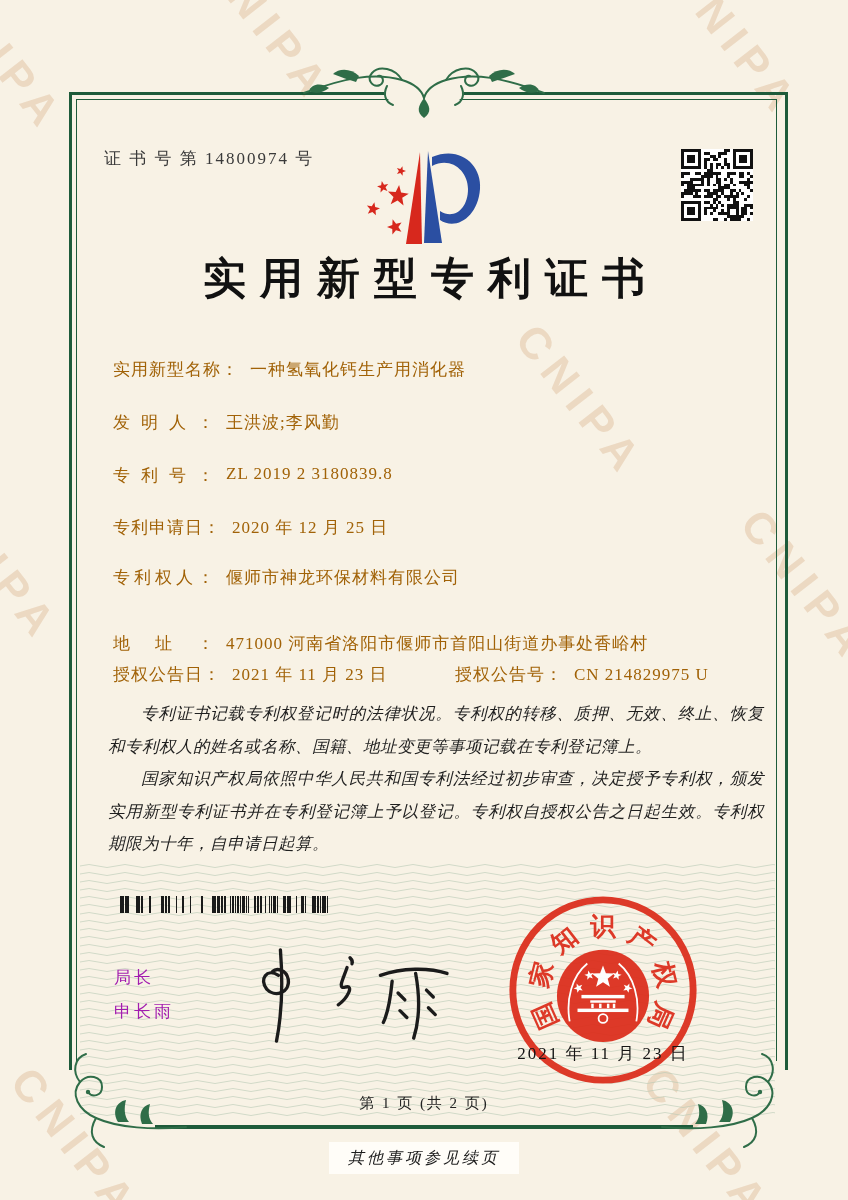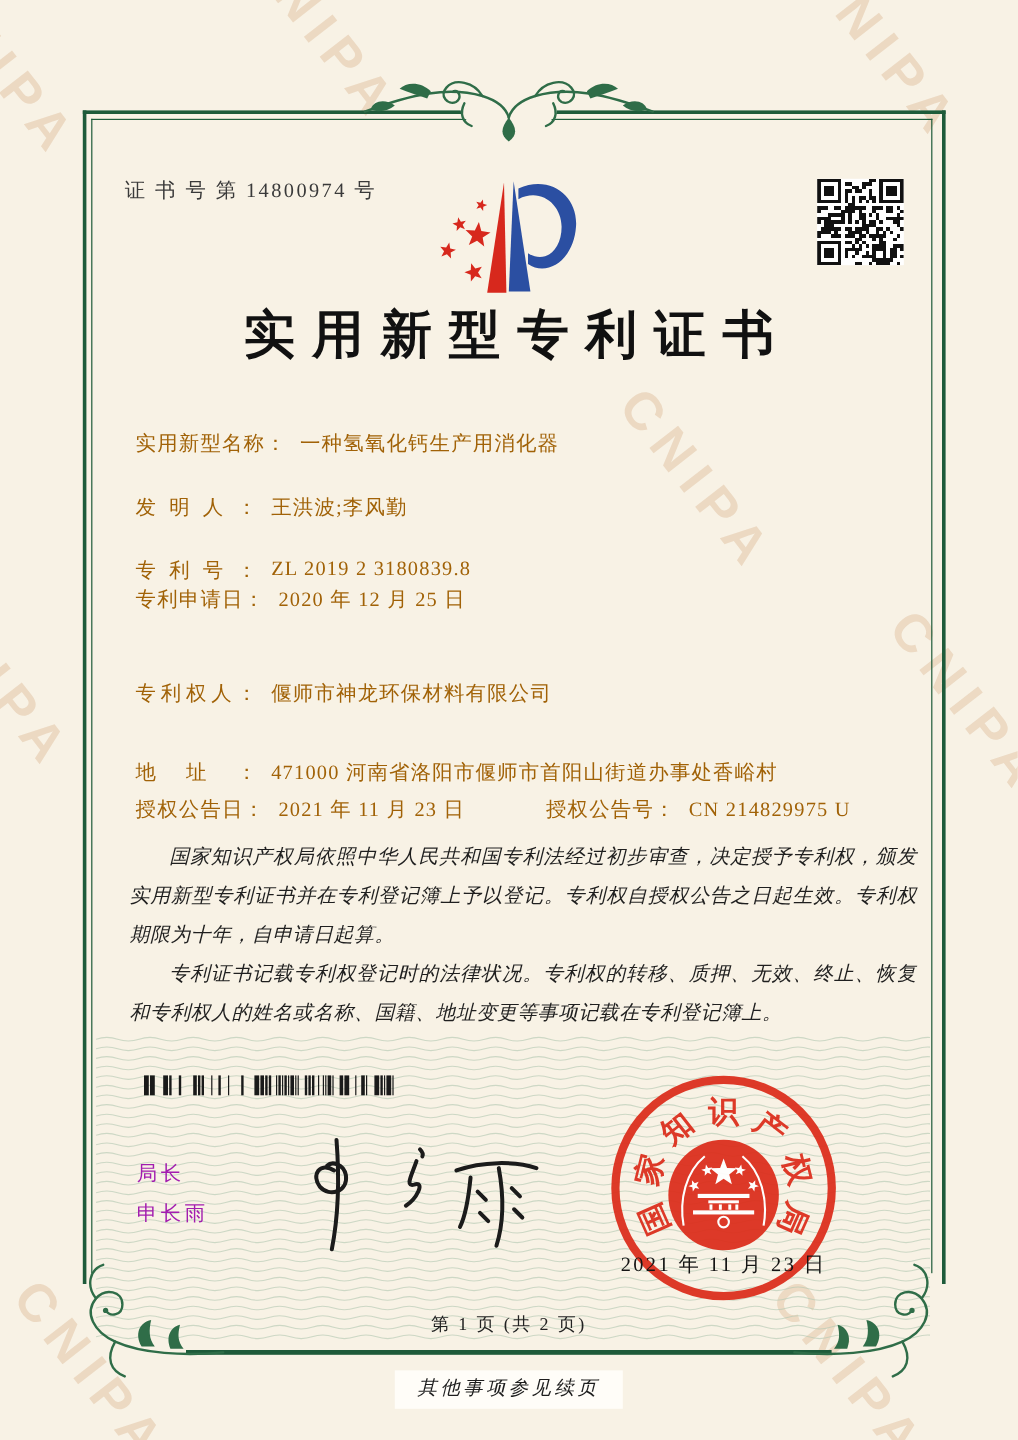--- a/index.html
+++ b/index.html
@@ -401,39 +401,39 @@
 
 <div class="frow" style="top:358px">
   <span class="flabel">实用新型名称：</span><span class="fvalue">一种氢氧化钙生产用消化器</span>
 </div>
 <div class="frow" style="top:411px">
   <span class="flabel">发明人：</span><span class="fvalue">王洪波;李风勤</span>
 </div>
 <div class="frow" style="top:464px">
   <span class="flabel">专利号：</span><span class="fvalue">ZL 2019 2 3180839.8</span>
 </div>
-<div class="frow" style="top:488px">
+<div class="frow" style="top:516px">
   <span class="flabel">专利申请日：</span><span class="fvalue">2020 年 12 月 25 日</span>
 </div>
 <div class="frow" style="top:566px">
   <span class="flabel">专利权人：</span><span class="fvalue">偃师市神龙环保材料有限公司</span>
 </div>
 <div class="frow" style="top:632px">
   <span class="flabel">地址：</span><span class="fvalue">471000 河南省洛阳市偃师市首阳山街道办事处香峪村</span>
 </div>
 <div class="frow" style="top:663px">
   <span class="flabel">授权公告日：</span><span class="fvalue">2021 年 11 月 23 日</span>
   <span class="fpair2">
     <span>授权公告号：</span><span class="fvalue">CN 214829975 U</span>
   </span>
 </div>
 
 <div class="abs body-text">
+  <p>专利证书记载专利权登记时的法律状况。专利权的转移、质押、无效、终止、恢复和专利权人的姓名或名称、国籍、地址变更等事项记载在专利登记簿上。</p>
   <p>国家知识产权局依照中华人民共和国专利法经过初步审查，决定授予专利权，颁发实用新型专利证书并在专利登记簿上予以登记。专利权自授权公告之日起生效。专利权期限为十年，自申请日起算。</p>
-  <p>专利证书记载专利权登记时的法律状况。专利权的转移、质押、无效、终止、恢复和专利权人的姓名或名称、国籍、地址变更等事项记载在专利登记簿上。</p>
 </div>
 
 <svg id="barcode" class="abs" width="216" height="17">
     <rect x="0" y="0" width="4" height="17" fill="#1a1a1a"></rect>
     <rect x="5" y="0" width="4" height="17" fill="#1a1a1a"></rect>
     <rect x="16" y="0" width="4" height="17" fill="#1a1a1a"></rect>
     <rect x="21" y="0" width="2" height="17" fill="#1a1a1a"></rect>
     <rect x="29" y="0" width="2" height="17" fill="#1a1a1a"></rect>
     <rect x="41" y="0" width="3" height="17" fill="#1a1a1a"></rect>
     <rect x="45" y="0" width="2" height="17" fill="#1a1a1a"></rect>

